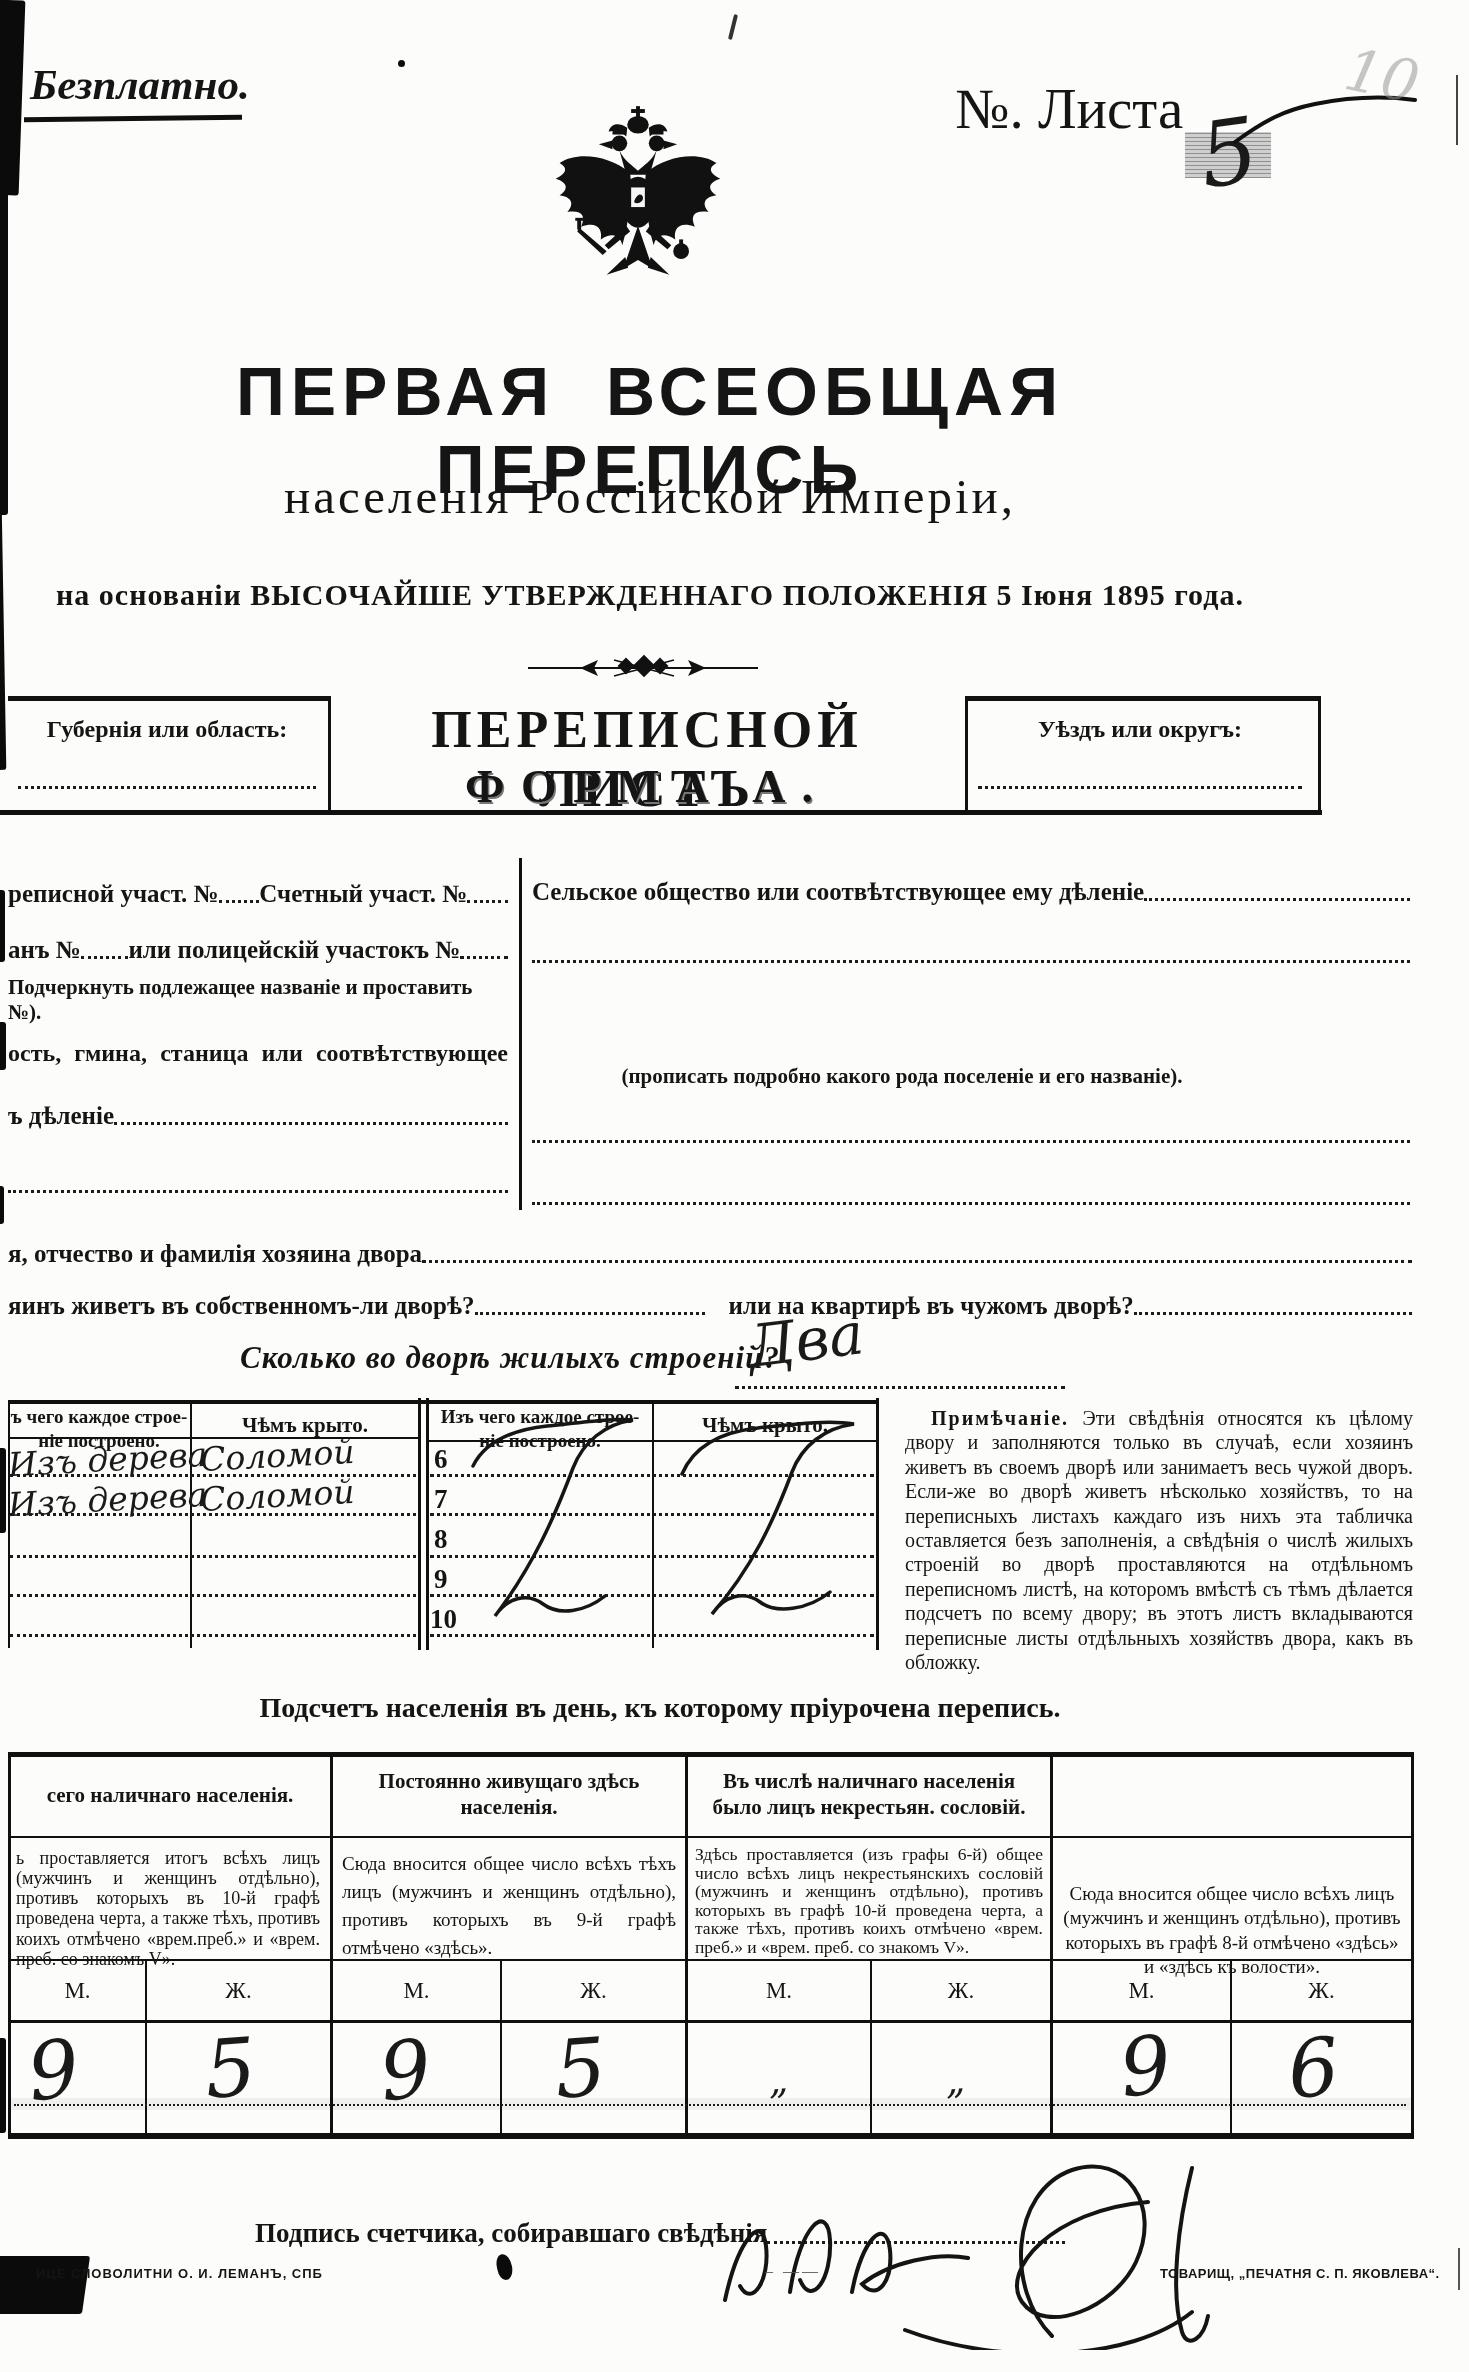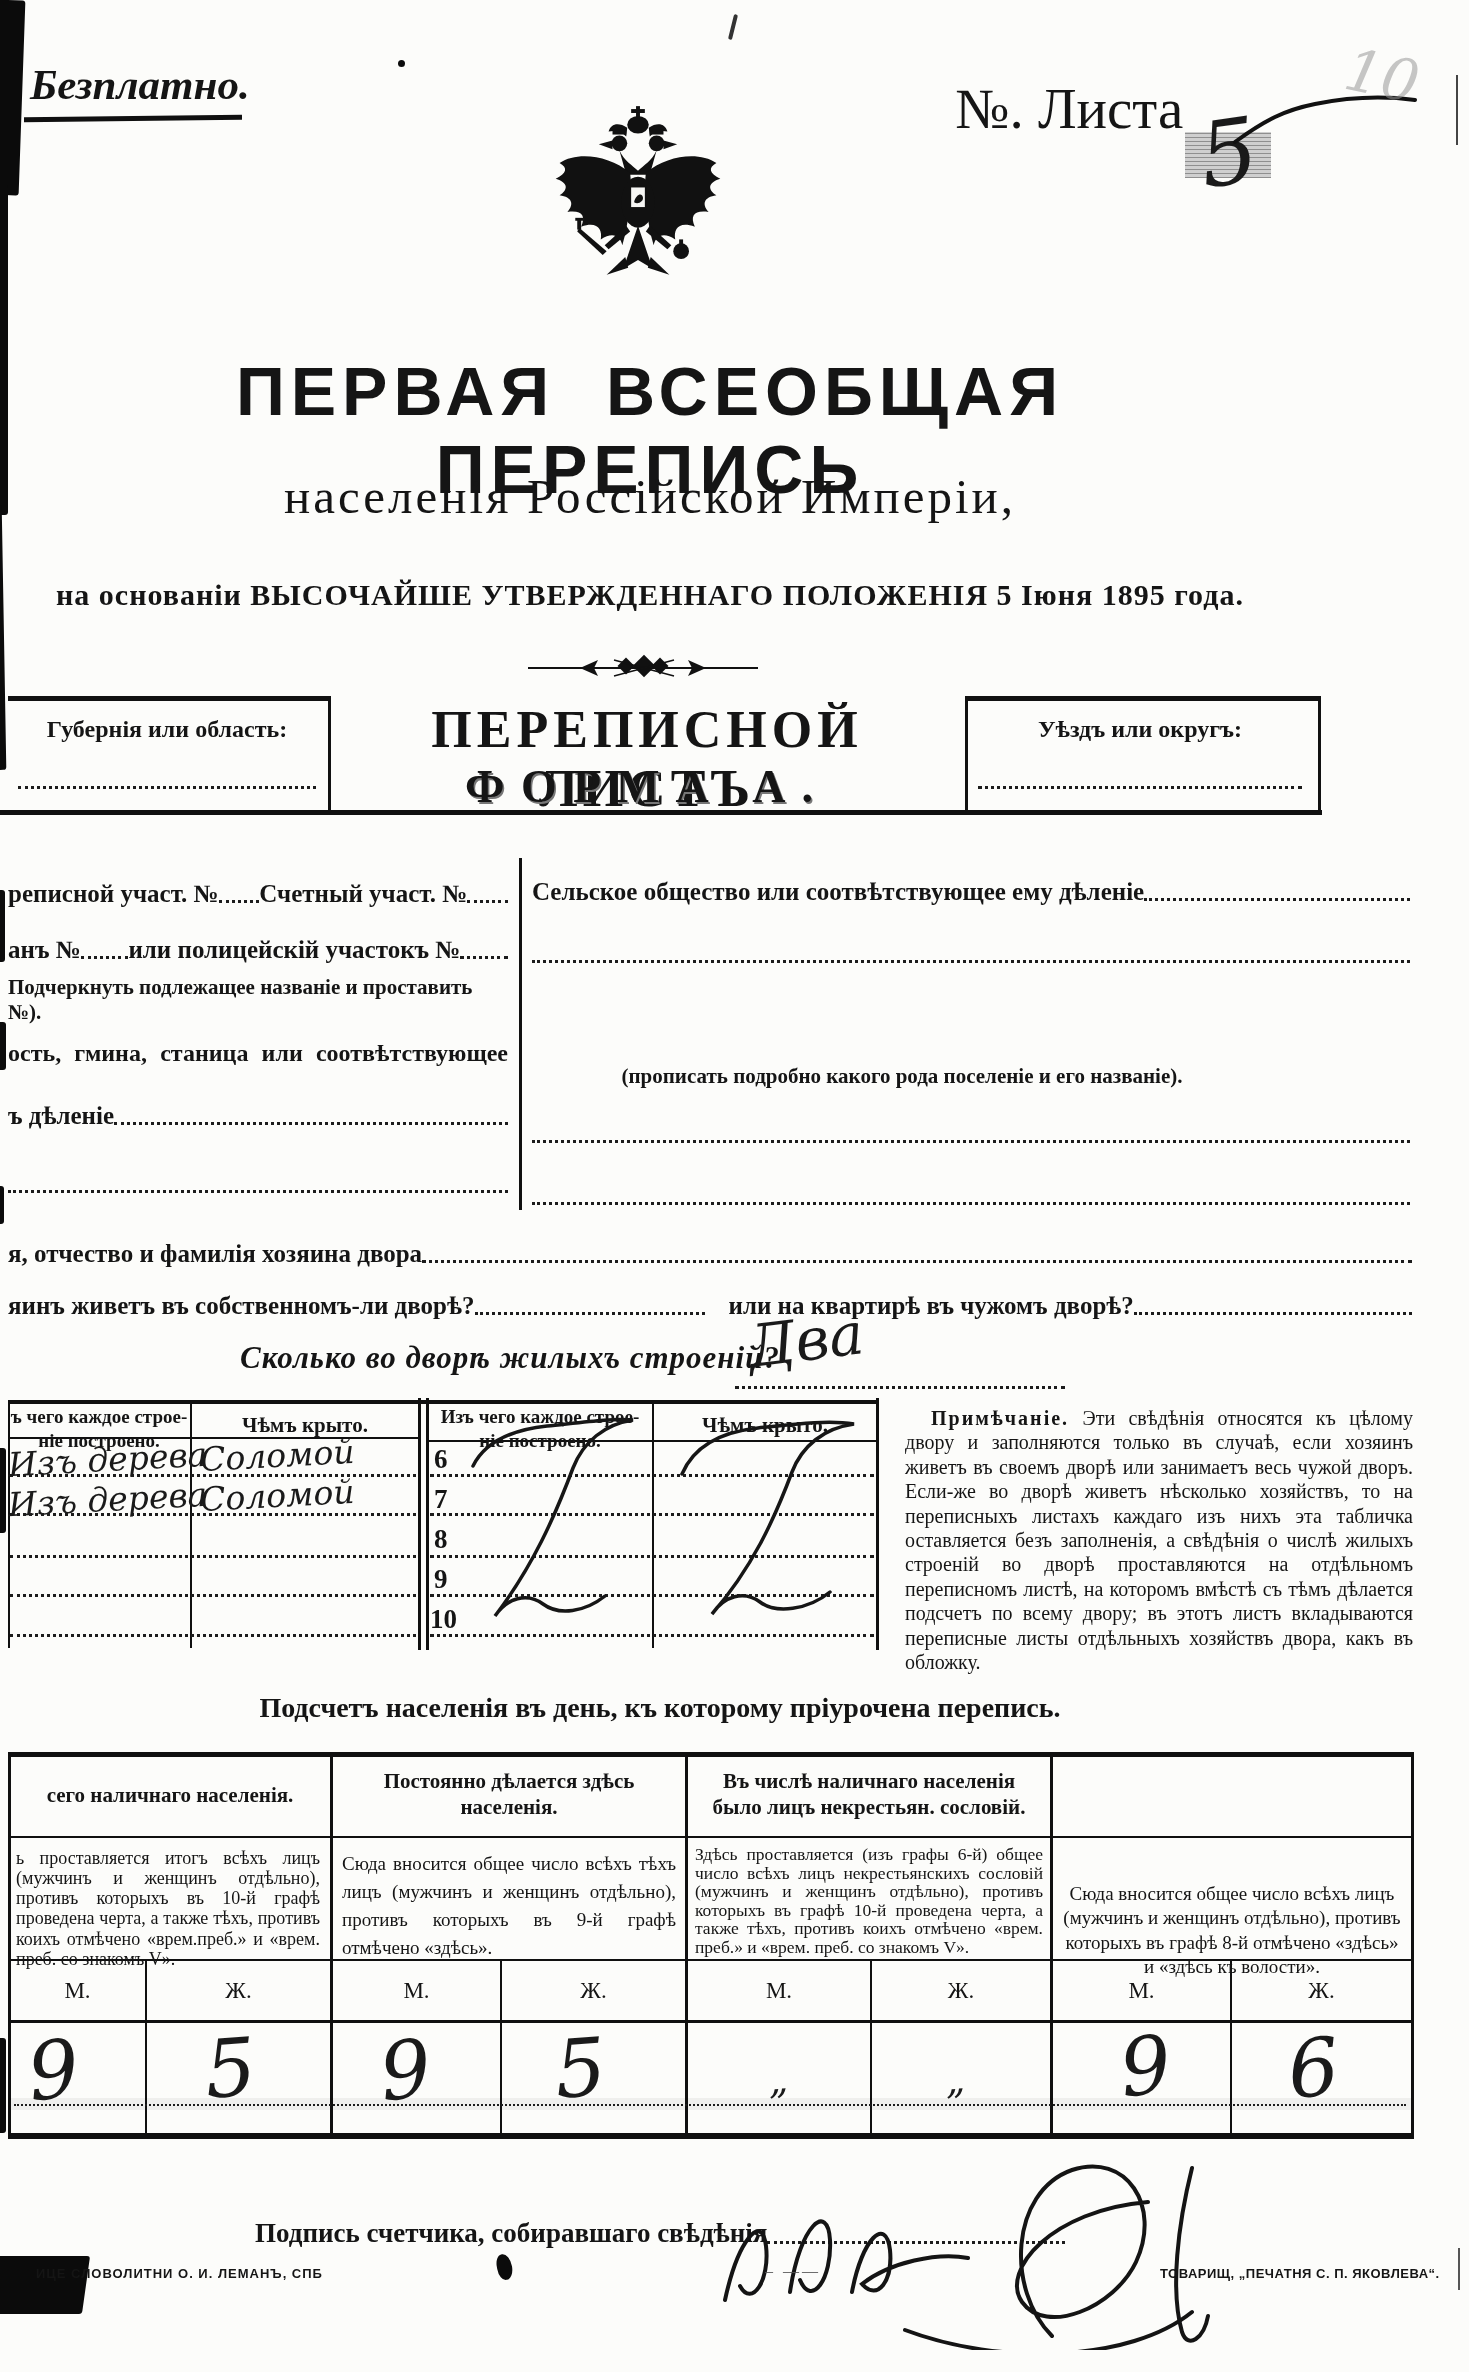--- a/index.html
+++ b/index.html
@@ -241,21 +241,21 @@
   <div class="rule" style="left:1050px;top:1752px;width:3px;height:387px;"></div>
   <div class="rule" style="left:1411px;top:1752px;width:3px;height:387px;"></div>
 
   <div class="rule" style="left:145px;top:1959px;width:2px;height:174px;"></div>
   <div class="rule" style="left:500px;top:1959px;width:2px;height:174px;"></div>
   <div class="rule" style="left:870px;top:1959px;width:2px;height:174px;"></div>
   <div class="rule" style="left:1230px;top:1959px;width:2px;height:174px;"></div>
 
   <div class="abs hdr2" style="left:12px;top:1782px;width:316px;">сего наличнаго населенія.</div>
   <div class="abs hdr2" style="left:334px;top:1768px;width:350px;">
-    <span>Постоянно дѣлается здѣсь</span><br>
+    <span>Постоянно живущаго здѣсь</span><br>
     <span>населенія.</span>
   </div>
   <div class="abs hdr2" style="left:689px;top:1768px;width:360px;">
     <span>Въ числѣ наличнаго населенія</span><br>
     <span>было лицъ некрестьян. сословій.</span>
   </div>
 
   <div class="abs desc" style="left:16px;top:1848px;width:304px;line-height:1.12;">ь проставляется итогъ всѣхъ лицъ (мужчинъ и женщинъ от­дѣльно), противъ которыхъ въ 10-й графѣ проведена черта, а также тѣхъ, противъ коихъ отмѣчено «врем.преб.» и «врем. преб. со знакомъ V».</div>
   <div class="abs desc" style="left:342px;top:1850px;width:334px;font-size:19px;line-height:1.48;">Сюда вносится общее число всѣхъ тѣхъ лицъ (мужчинъ и женщинъ отдѣльно), противъ которыхъ въ 9-й графѣ отмѣчено «здѣсь».</div>
   <div class="abs desc" style="left:695px;top:1845px;width:348px;font-size:17.5px;line-height:1.06;">Здѣсь проставляется (изъ графы 6-й) общее число всѣхъ лицъ некрестьянскихъ сословій (мужчинъ и женщинъ отдѣльно), противъ которыхъ въ графѣ 10-й проведена черта, а также тѣхъ, противъ коихъ отмѣчено «врем. преб.» и «врем. преб. со знакомъ V».</div>

